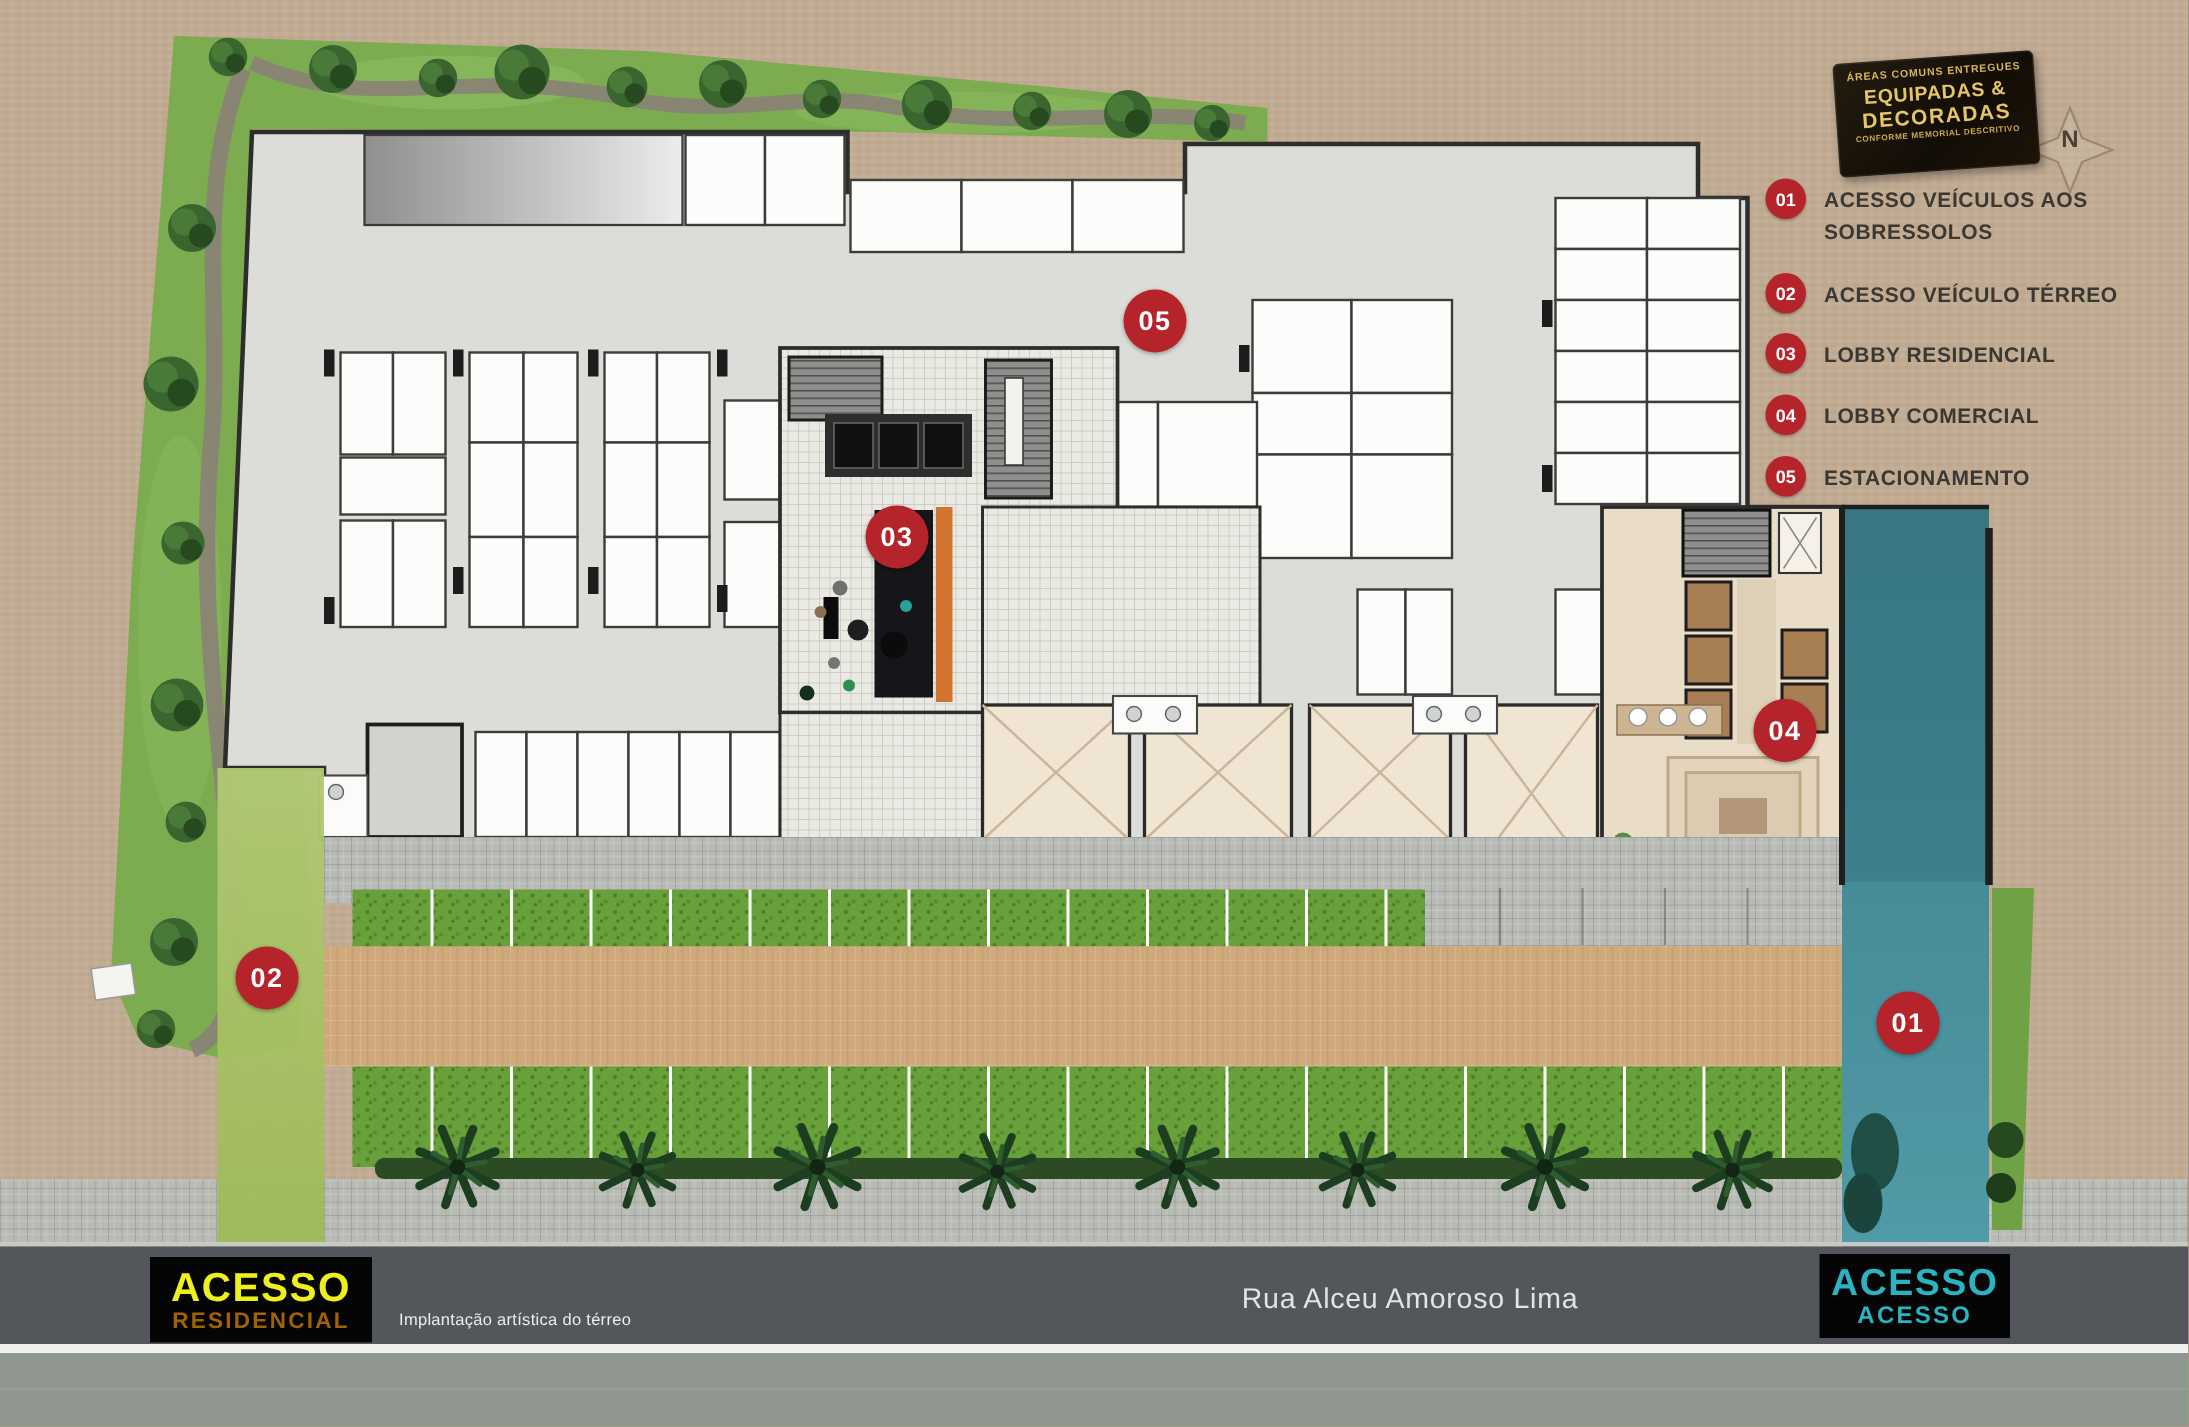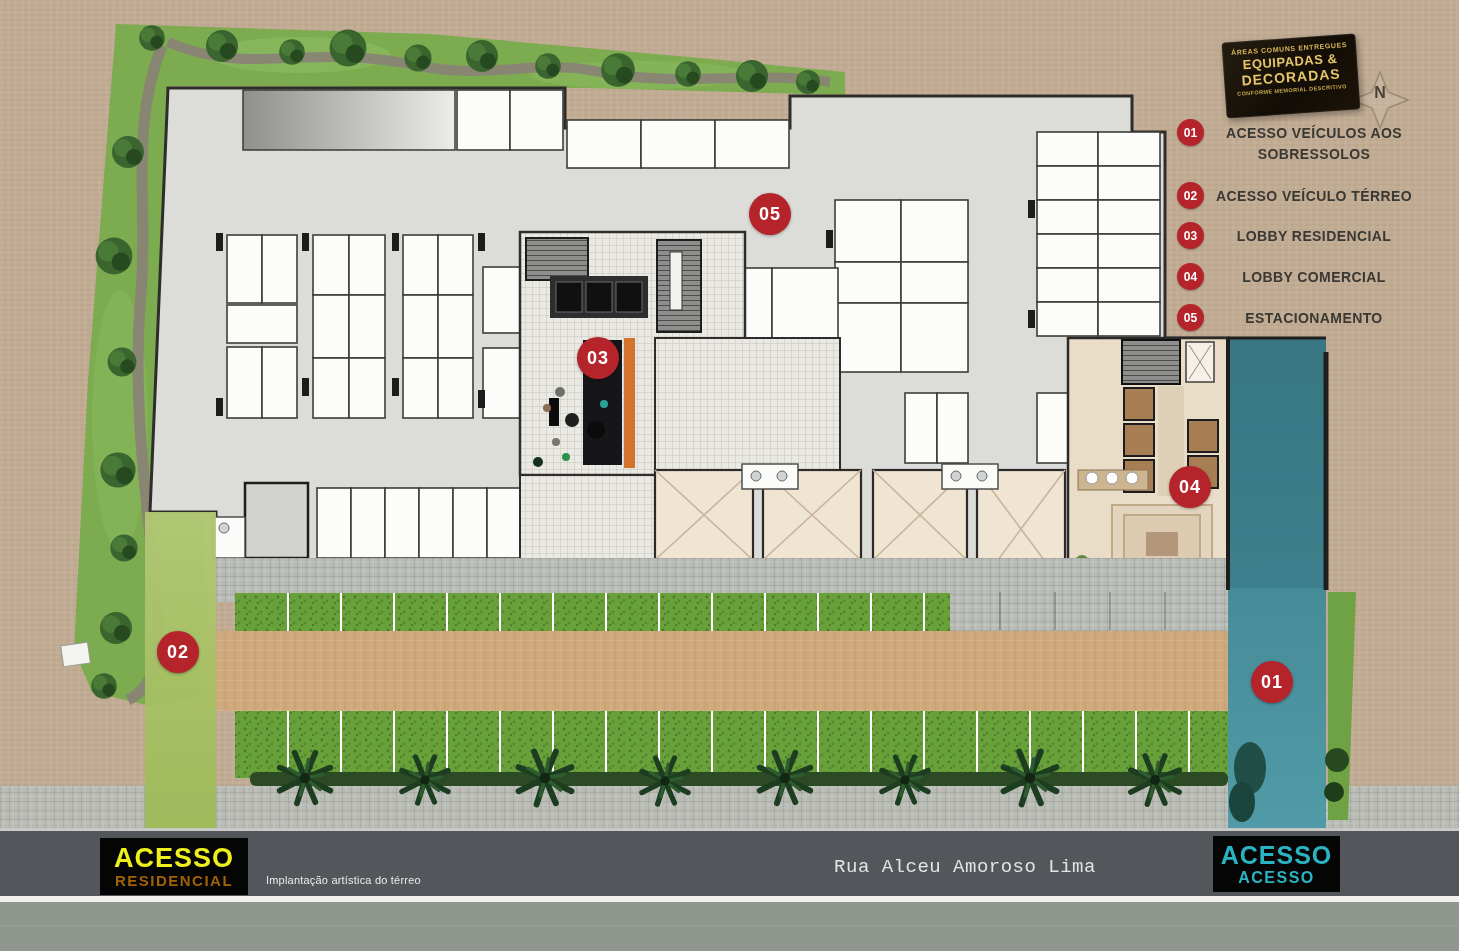--- a/index.html
+++ b/index.html
@@ -22,21 +22,21 @@
   }
   
   .legend-item{position:absolute;left:1177px;display:flex;align-items:flex-start;z-index:25;}
   .legend-dot{
     flex:0 0 auto;width:27px;height:27px;border-radius:50%;background:#b5242b;
     color:#fff;font-weight:bold;font-size:12px;display:flex;align-items:center;justify-content:center;
     box-shadow:0 1px 2px rgba(0,0,0,.3);
   }
   .legend-label{
     margin:4px 17px 0 12px;width:196px;color:#3a3833;font-weight:bold;font-size:14px;
-    letter-spacing:.4px;line-height:21px;text-transform:uppercase;text-align:center;
+    letter-spacing:.4px;line-height:21px;text-transform:uppercase;
   }
   
   #badge{
     position:absolute;left:1224px;top:38px;width:134px;height:76px;z-index:25;
     background:linear-gradient(135deg,#241c10 0%,#120d06 60%,#1d1408 100%);
     border-radius:4px;transform:rotate(-4deg);
     box-shadow:inset 0 0 0 1px rgba(255,255,255,.08), 2px 3px 6px rgba(0,0,0,.35);
     color:#d8b75a;text-align:center;padding-top:7px;box-sizing:border-box;
   }
   #badge .b1{font-size:7px;font-weight:bold;letter-spacing:.6px;}
@@ -48,22 +48,22 @@
     position:absolute;z-index:30;background:#050505;text-align:center;
     display:flex;flex-direction:column;justify-content:center;
   }
   #access-res{left:100px;top:838px;width:148px;height:57px;}
   #access-res .l1{color:#edf01c;font-weight:bold;font-size:27px;letter-spacing:1px;line-height:28px;}
   #access-res .l2{color:#a16207;font-weight:bold;font-size:15px;letter-spacing:1.5px;line-height:17px;}
   #access-off{left:1213px;top:836px;width:127px;height:56px;}
   #access-off .l1{color:#2ab4c2;font-weight:bold;font-size:25px;letter-spacing:1px;line-height:27px;}
   #access-off .l2{color:#2ab4c2;font-weight:bold;font-size:16px;letter-spacing:1.5px;line-height:18px;}
   #street-name{
-    position:absolute;left:965px;top:856px;transform:translateX(-50%);z-index:30;
-    color:#e3e4e2;font-size:19px;letter-spacing:.5px;font-family:Liberation Mono, monospace;
+    position:absolute;left:940px;top:856px;transform:translateX(-50%);z-index:30;
+    color:#e3e4e2;font-size:19px;letter-spacing:.5px;
   }
   #caption{
     position:absolute;left:266px;top:833px;z-index:30;color:#ececec;font-size:11px;letter-spacing:.2px;margin-top:41px;
   }
 </style>
 </head>
 <body>
 
 <div id="stage">
 

